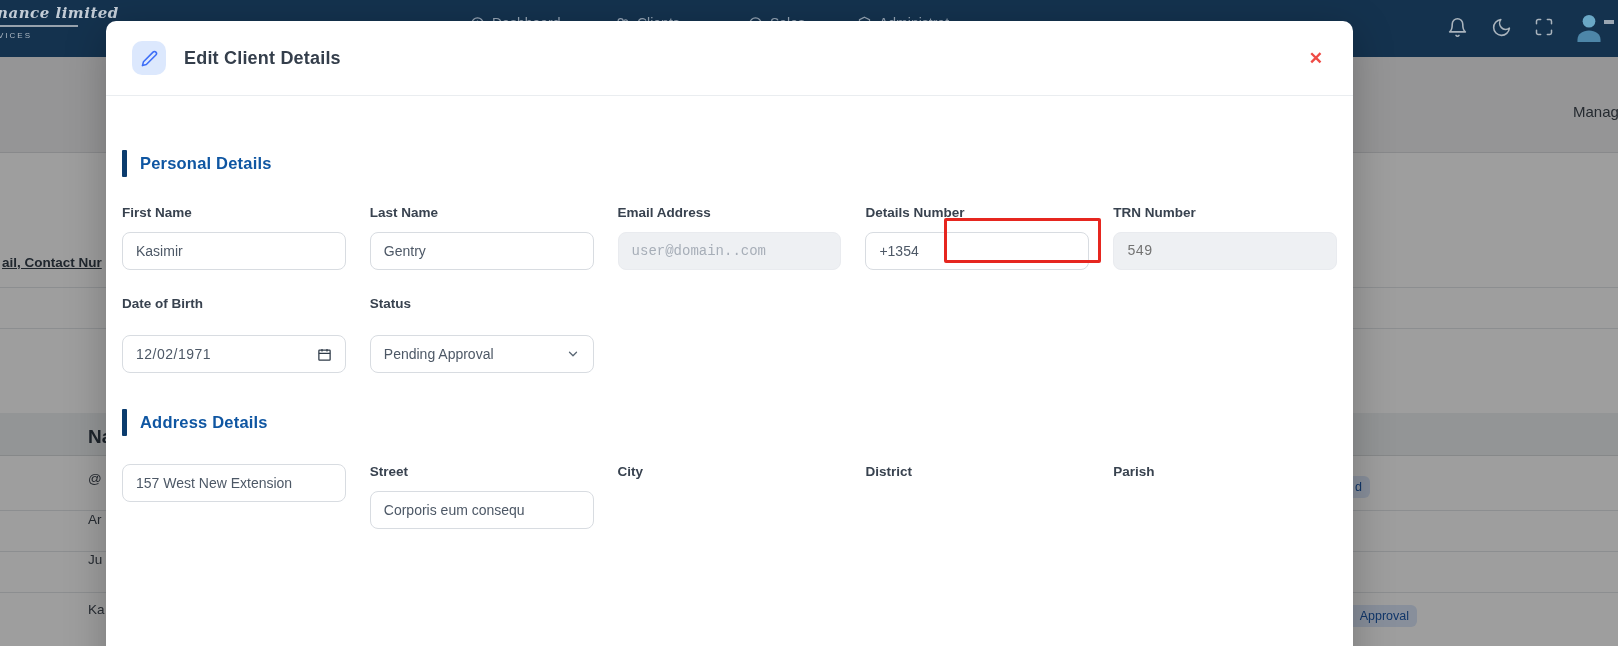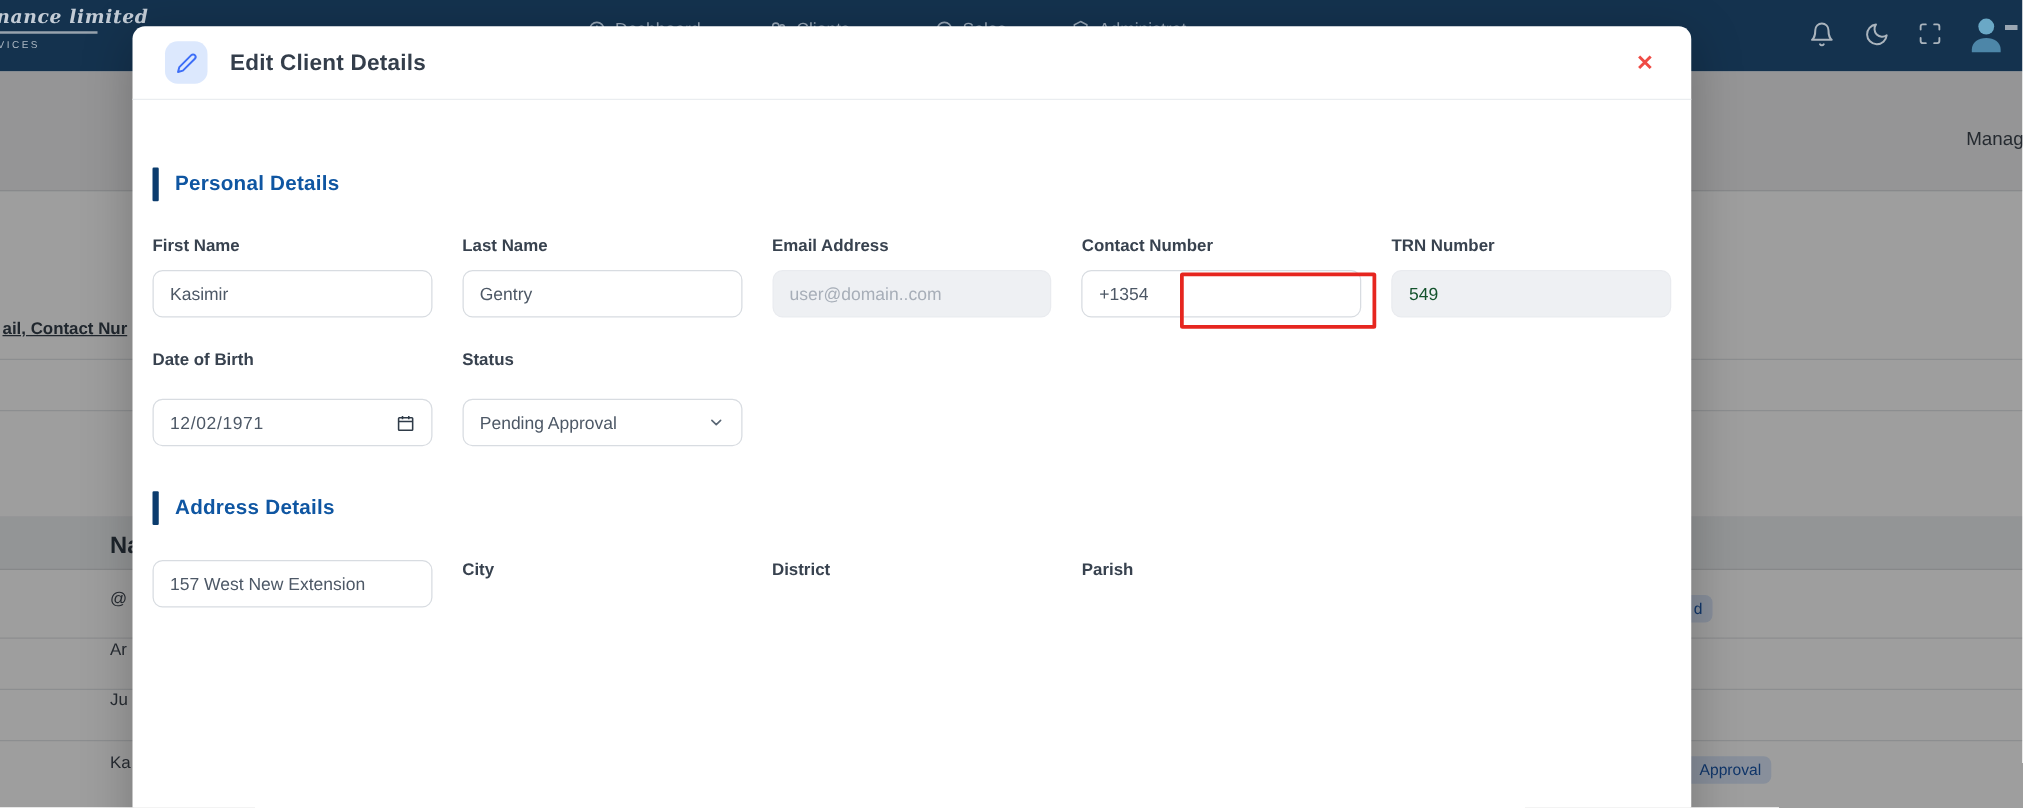--- a/index.html
+++ b/index.html
@@ -26,34 +26,34 @@
   .table-head-band { position:absolute; left:0; top:356px; width:1618px; height:43px; background:#eef0f2; border-bottom:1px solid #d9dbdd; }
   .table-head-text { position:absolute; left:88px; top:13px; font-size:19px; font-weight:bold; color:#2f3a46; white-space:nowrap; }
   .row-text { position:absolute; left:88px; font-size:13.5px; color:#3f4752; white-space:nowrap; }
   .badge { position:absolute; height:22px; line-height:22px; background:#dbe7fb; color:#1b57aa; font-size:12.5px; border-radius:6px; text-align:right; padding-right:8px; white-space:nowrap; overflow:hidden; }
 
   
   .dim-overlay { position:absolute; left:0; top:57px; width:1618px; height:589px; background:rgba(0,0,0,0.38); z-index:5; }
 
   
   .modal { position:absolute; left:106px; top:21px; width:1247px; height:700px; background:#fff; border-radius:10px; box-shadow:0 10px 40px rgba(0,0,0,.25); z-index:10; }
-  .modal-header { height:59px; display:flex; align-items:center; padding:0 26px; border-bottom:1px solid #eaedf0; }
+  .modal-header { height:75px; display:flex; align-items:center; padding:0 26px; border-bottom:1px solid #eaedf0; }
   .icon-chip { width:34px; height:34px; background:#dce8fd; border-radius:10px; display:flex; align-items:center; justify-content:center; }
   .modal-title { margin-left:18px; font-size:18px; font-weight:bold; color:#343e4b; letter-spacing:.2px; }
   .close-btn { margin-left:auto; background:none; border:none; color:#ef4b45; font-size:17px; font-weight:bold; cursor:pointer; line-height:1; padding:4px; }
   .modal-body { padding:0 16px; }
   .section-heading { display:flex; align-items:center; gap:13px; margin-top:54px; }
   .section-heading.addr { margin-top:36px; }
   .section-bar { width:5px; height:27px; background:#0b3c6e; border-radius:1px; }
   .section-title { font-size:16.5px; font-weight:bold; color:#0f56a2; letter-spacing:.2px; }
   .form-grid { display:grid; grid-template-columns:repeat(5,1fr); column-gap:24px; row-gap:26px; margin-top:28px; }
   .field label { display:block; font-size:13.5px; font-weight:bold; color:#38424f; margin-bottom:12px; }
   .field input, .pseudo-input { width:100%; height:38px; border:1px solid #d8dce1; border-radius:8px; padding:0 13px; font-size:14px; color:#4d5866; background:#fff; font-family:"Liberation Sans", sans-serif; outline:none; }
   .field input::placeholder { color:#a7aeb8; }
-  .field input.disabled { background:#eef0f3; border-color:#e9ebef; color:#14532d; }
+  .field input.disabled { background:#eef0f3; border-color:#e9ebef; color:#737373;font-family:Liberation Mono, monospace; }
   .pseudo-input { display:flex; align-items:center; cursor:pointer;margin-top:24px; }
   .pseudo-input .val { flex:1; }
   .dob .val { letter-spacing:.5px; }
   .pseudo-icon { display:flex; align-items:center; }
 
   
   .annotation-box { position:absolute; left:944px; top:218px; width:157px; height:45px; border:3px solid #e6261f; border-radius:2px; z-index:40; pointer-events:none; }
 </style>
 </head>
 <body>
@@ -181,21 +181,21 @@
       <div class="field">
         <label>Last Name</label>
         <input type="text" readonly="" value="Gentry" style="">
       </div>
       <div class="field">
         <label>Email Address</label>
         <input type="text" readonly="" class="disabled" placeholder="user@domain..com" style="">
       </div>
 
       <div class="field">
-        <label>Contact Number</label>
+        <label>Details Number</label>
         <input type="text" readonly="" value="+1354" style="">
       </div>
       <div class="field">
         <label>TRN Number</label>
         <input type="text" readonly="" class="disabled" value="549" style="">
       </div>
       <div class="field dob">
         <label>Date of Birth</label>
         <div class="pseudo-input">
           <span class="val">12/02/1971</span>
@@ -223,20 +223,24 @@
 
     <div class="section-heading addr">
       <div class="section-bar"></div>
       <div class="section-title">Address Details</div>
     </div>
 
     <div class="form-grid">
       <div class="field">
         <input type="text" readonly="" value="157 West New Extension" style="">
       </div>
+      <div class="field">
+        <label>Street</label>
+        <input type="text" readonly="" value="Corporis eum consequ" style="">
+      </div>
 
       <div class="field">
         <label>City</label>
 
       </div>
       <div class="field">
         <label>District</label>
 
       </div>
       <div class="field">

